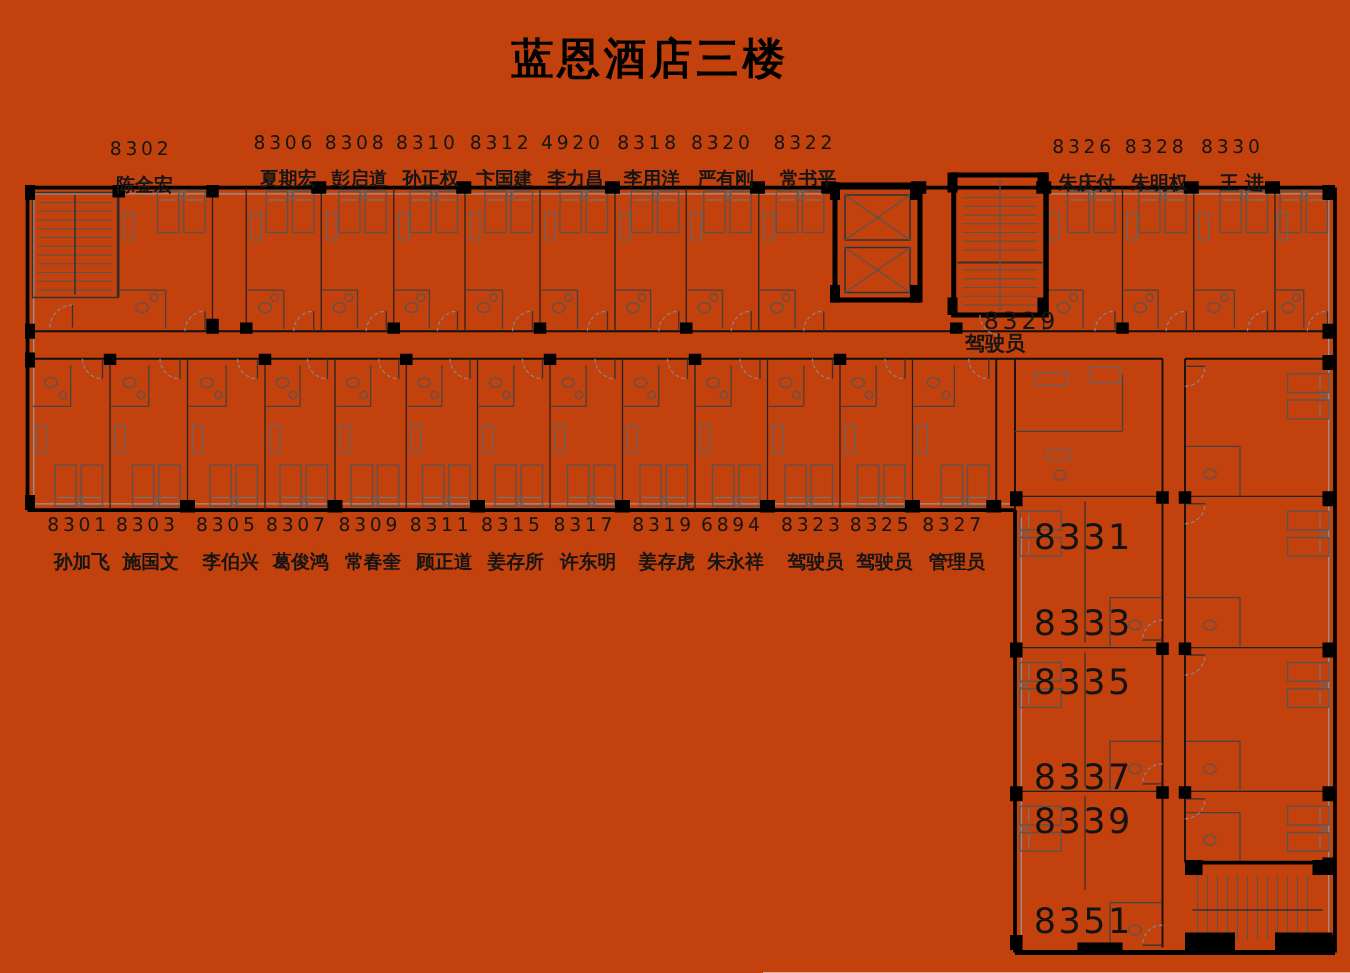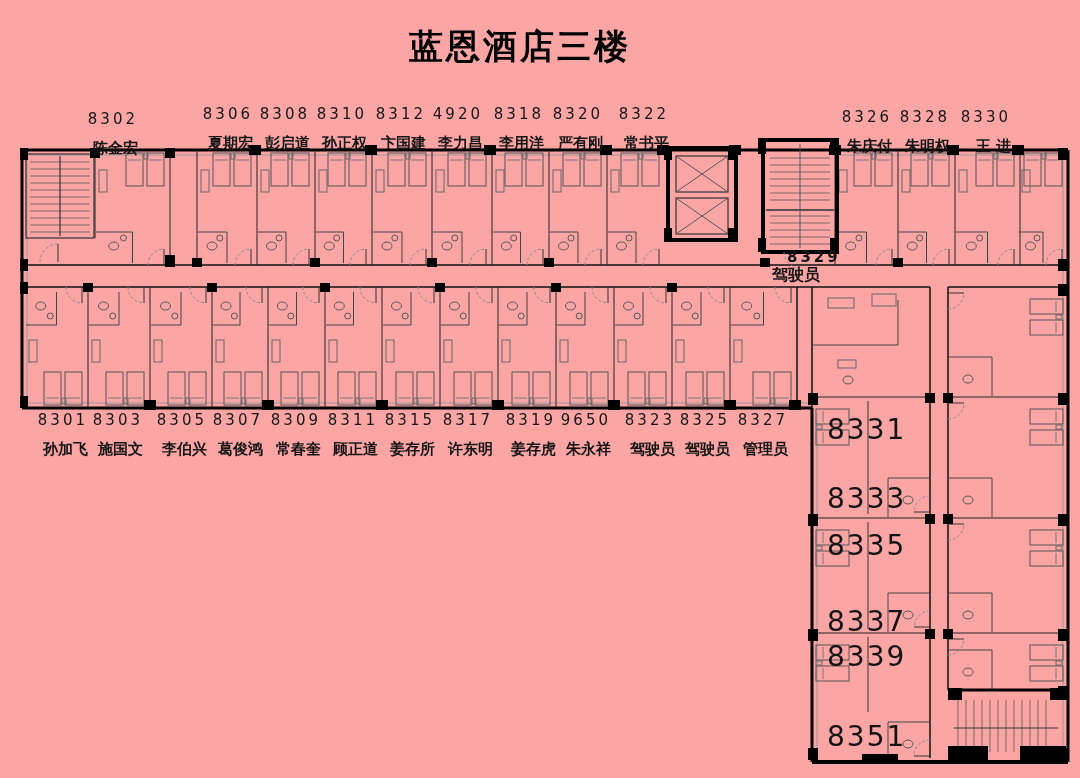--- a/index.html
+++ b/index.html
@@ -1,24 +1,24 @@
 <!DOCTYPE html>
 <html><head>
 <meta charset="utf-8">
 <style>
   html,body{margin:0;padding:0;background:#fff;}
-  .canvas{position:relative;width:1080px;height:778px;background:#fca5a5;overflow:hidden;
+  .canvas{position:relative;width:1080px;height:778px;background:#c2410c;overflow:hidden;
           font-family:"DejaVu Sans","Liberation Sans",sans-serif;}
   .page-title{position:absolute;left:0;top:24px;width:1040px;text-align:center;
           font-size:34px;font-weight:800;letter-spacing:3px;color:#000;}
   .room-label{position:absolute;width:60px;text-align:right;color:#151515;}
   .room-label .num{font-size:15px;letter-spacing:3px;font-weight:500;white-space:nowrap;line-height:17px;}
   .room-label .name{font-size:15px;font-weight:600;white-space:nowrap;line-height:17px;margin-top:12px;}
   .mid-label{position:absolute;color:#151515;}
-  .mid-label .num{font-size:15px;letter-spacing:3px;font-weight:700;line-height:18px;margin-left:15px;white-space:nowrap;}
+  .mid-label .num{font-size:19px;letter-spacing:3px;font-weight:400;line-height:18px;margin-left:15px;white-space:nowrap;}
   .mid-label .name{font-size:16px;font-weight:600;line-height:18px;white-space:nowrap;}
   .wing-label{position:absolute;font-size:28px;letter-spacing:2px;font-weight:500;color:#131313;white-space:nowrap;}
   svg.plan{position:absolute;left:0;top:0;}
 </style>
 </head>
 <body>
 
 <div class="canvas">
 
   <svg class="plan" id="plan" width="1080" height="778">
@@ -671,21 +671,21 @@
   </div>
   <div class="room-label" style="left:433px;top:412px">
     <div class="num">8317</div>
     <div class="name">许东明</div>
   </div>
   <div class="room-label" style="left:496px;top:412px">
     <div class="num">8319</div>
     <div class="name">姜存虎</div>
   </div>
   <div class="room-label" style="left:551px;top:412px">
-    <div class="num">9650</div>
+    <div class="num">6894</div>
     <div class="name">朱永祥</div>
   </div>
   <div class="room-label" style="left:615px;top:412px">
     <div class="num">8323</div>
     <div class="name">驾驶员</div>
   </div>
   <div class="room-label" style="left:670px;top:412px">
     <div class="num">8325</div>
     <div class="name">驾驶员</div>
   </div>

